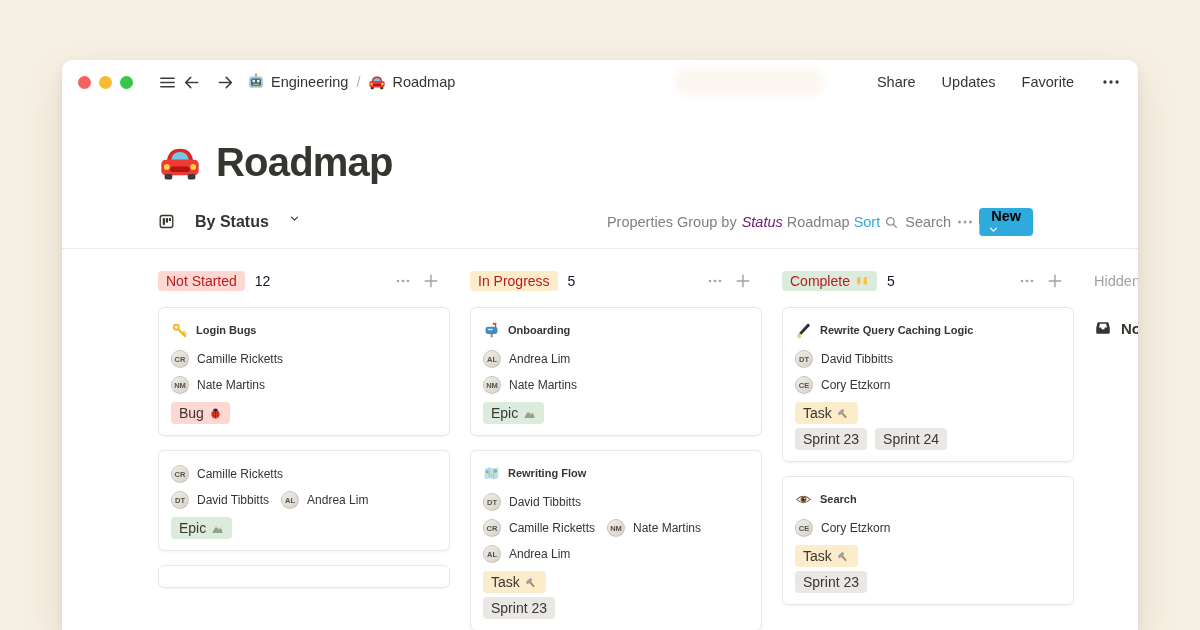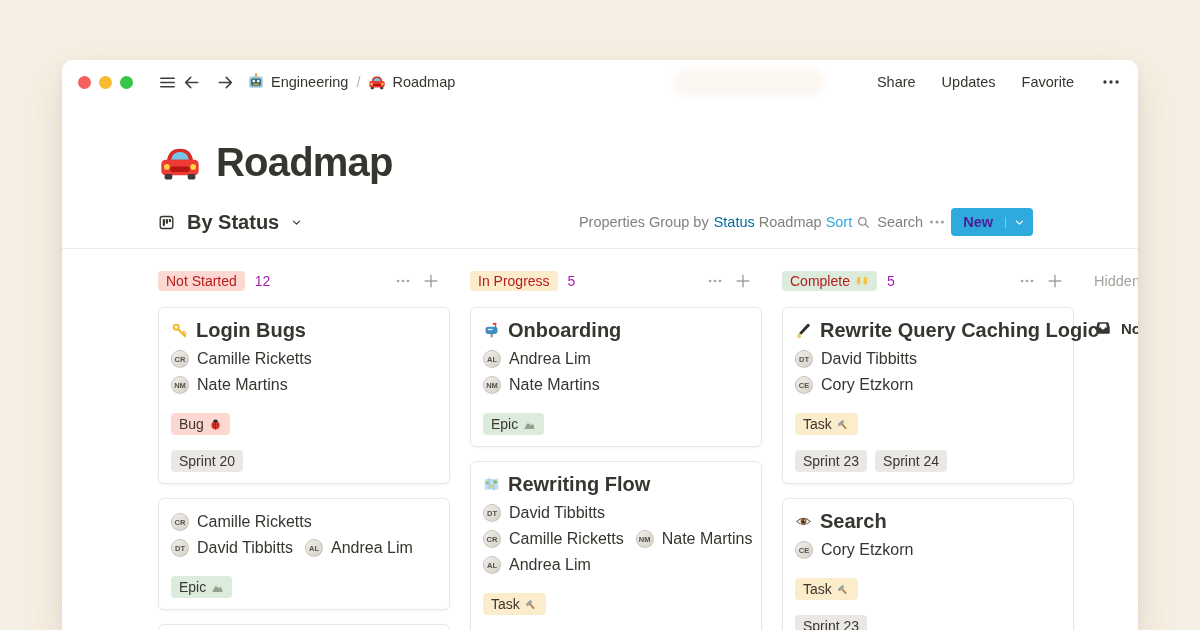--- a/index.html
+++ b/index.html
@@ -35,59 +35,59 @@
   .tb-action{cursor:pointer;}
   .tb-more{width:22px;height:22px;color:#37352f;}
 
   
   .title-row{margin:36px 0 0 96px;display:flex;align-items:center;gap:14px;height:44px;}
   .title-icon{width:44px;height:44px;}
   .page-title{font-size:40px;font-weight:700;letter-spacing:-.8px;}
 
   
   .content-row{margin-left:96px;width:875px;display:flex;align-items:center;margin-top:22px;height:32px;}
-  .view-switcher{display:flex;align-items:center;gap:12px;font-size:20px;font-weight:700;cursor:pointer;}
+  .view-switcher{display:flex;gap:20px;font-size:16px;font-weight:700;cursor:pointer;}
   .view-icon{width:17px;height:17px;}
   .chev{width:11px;height:11px;color:#37352f;}
   .toolbar-right{margin-left:auto;display:flex;align-items:center;gap:4px;font-size:14.5px;color:#82807b;}
   .tb-item{cursor:pointer;}
-  .tb-dark{color:#0369a1;}
+  .tb-dark{color:#701a75;font-style:italic;}
   .groupby{display:flex;gap:5px;}
   .sort{color:var(--accent);}
   .search{display:flex;align-items:center;gap:6px;}
   .search-ic{width:15px;height:15px;color:#8f8d88;}
   .toolbar-dots{width:20px;height:20px;color:#9f9d98;}
-  .new-btn{display:flex;align-items:center;height:28px;border-radius:4px;overflow:hidden;background:var(--accent);color:#4c1d95;cursor:pointer;}
+  .new-btn{display:flex;align-items:flex-start;height:28px;border-radius:4px;overflow:hidden;background:var(--accent);color:#000000;cursor:pointer;flex-direction:column;}
   .new-label{display:flex;align-items:center;padding:0 12px;font-size:14.5px;font-weight:700;}
   .new-chev{display:flex;align-items:center;padding:0 8px;border-left:1px solid rgba(255,255,255,.38);}
   .new-chev .chev{color:#fff;}
   .divider{height:1px;background:#ebeae7;margin-top:10px;}
 
   
   .board{display:flex;align-items:flex-start;gap:20px;padding:20px 0 0 96px;}
   .column{width:292px;flex:none;}
   .col-header{display:flex;align-items:center;height:24px;margin-bottom:14px;padding-right:10px;}
   .col-badge{display:inline-flex;align-items:center;gap:5px;padding:2px 8px;border-radius:4px;font-size:14px;color:#b91c1c;cursor:pointer;}
   .bicon{width:14px;height:14px;flex:none;}
-  .col-count{margin-left:10px;color:#a21caf;font-size:14px;}
+  .col-count{margin-left:10px;color:#0f172a;font-size:14px;}
   .col-actions{margin-left:auto;display:flex;align-items:center;gap:10px;color:#a5a29c;}
   .icon-btn{width:18px;height:18px;cursor:pointer;}
   .cards{display:flex;flex-direction:column;gap:14px;}
   .card{background:#fff;border:1px solid #e9e8e4;border-radius:6px;padding:10px 12px 11px;
         box-shadow:0 1px 3px rgba(20,20,20,.05);cursor:pointer;}
   .card-title-row{display:flex;align-items:center;gap:8px;height:24px;margin-bottom:4px;}
   .card-icon{width:17px;height:17px;flex:none;}
-  .card-title{font-size:20px;font-weight:700;white-space:nowrap;}
+  .card-title{font-size:11px;font-weight:700;white-space:nowrap;}
   .person-row{display:flex;align-items:center;gap:12px;height:26px;}
   .person{display:flex;align-items:center;gap:8px;}
   .avatar{width:18px;height:18px;border-radius:50%;flex:none;
           background:linear-gradient(135deg,#f0ede8,#d7d2c9);border:1px solid rgba(0,0,0,.12);
           font-size:7.5px;font-weight:700;color:#55524b;display:flex;align-items:center;justify-content:center;}
-  .person-name{font-size:16px;white-space:nowrap;}
-  .tag-row{margin-top:15px;display:flex;gap:8px;}
+  .person-name{font-size:12px;white-space:nowrap;}
+  .tag-row{margin-top:4px;display:flex;gap:8px;}
   .tag{display:inline-flex;align-items:center;gap:5px;padding:0 8px;height:22px;border-radius:4px;font-size:14px;color:#3c3631;white-space:nowrap;}
   .tag .bicon{width:13px;height:13px;}
 
   
   .hidden-col{flex:none;width:130px;}
   .hidden-label{color:#a5a29c;font-size:14.5px;height:24px;display:flex;align-items:center;cursor:pointer;}
   .hidden-item{margin-top:26px;display:flex;align-items:center;gap:9px;font-size:15px;font-weight:700;cursor:pointer;}
   .hicon{width:18px;height:18px;flex:none;}
 </style>
 </head>
@@ -300,25 +300,20 @@
                   <svg viewBox="0 0 20 20">
                     <circle cx="10" cy="11" r="6.5" fill="#e23c30"></circle>
                     <ellipse cx="10" cy="4.8" rx="3.6" ry="2.5" fill="#2b2b2b"></ellipse>
                     <path d="M10 6v11.4" stroke="#2b2b2b" stroke-width="1"></path>
                     <circle cx="7" cy="9.5" r="1.1" fill="#2b2b2b"></circle>
                     <circle cx="13" cy="9.5" r="1.1" fill="#2b2b2b"></circle>
                     <circle cx="6.8" cy="13.5" r="1.1" fill="#2b2b2b"></circle>
                     <circle cx="13.2" cy="13.5" r="1.1" fill="#2b2b2b"></circle>
                   </svg>
                 </span>
-              </span>
-            </div>
-            <div class="tag-row">
-              <span class="tag" style="background: rgb(233, 232, 228);">
-                <span>Sprint 20</span>
               </span>
             </div>
           </div>
           <div class="card">
             <div class="person-row">
               <span class="person">
                 <span class="avatar">CR</span>
                 <span class="person-name">Camille Ricketts</span>
               </span>
             </div>

